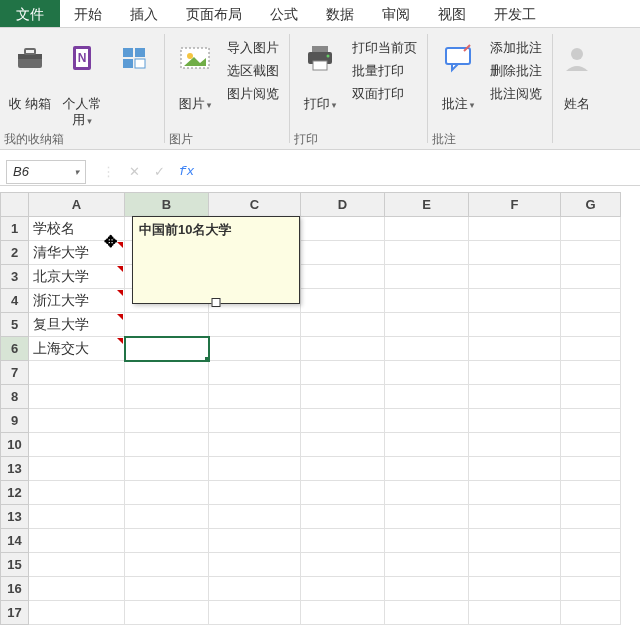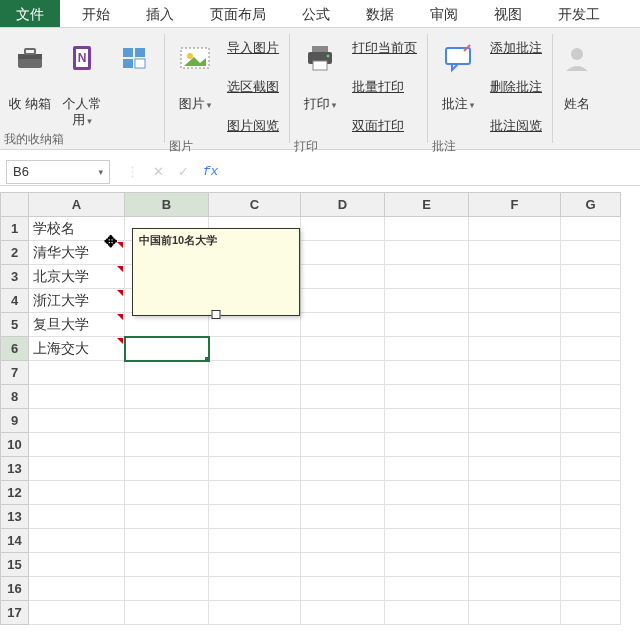--- a/index.html
+++ b/index.html
@@ -1,49 +1,49 @@
 <!DOCTYPE html>
 <html><head>
 <meta charset="utf-8">
 <style>
   * { margin:0; padding:0; box-sizing:border-box; }
   body { font-family:"Microsoft YaHei","SimSun",Arial,sans-serif; font-size:13px; background:#fff; width:640px; height:640px; overflow:hidden; color:#333; }
-  .tabbar { display:flex; height:28px; background:#fff; border-bottom:1px solid #d4d4d4;gap:8px; }
+  .tabbar { display:flex; height:28px; background:#fff; border-bottom:1px solid #d4d4d4; }
   .tab { padding:0 14px; line-height:28px; cursor:pointer; font-size:14px; }
   .tab.file { background:#217346; color:#fff; padding:0 16px; }
   .ribbon { display:flex; height:122px; background:#f1f1f1; border-bottom:1px solid #d4d4d4; }
   .sep { width:1px; background:#d4d4d4; margin:6px 0; }
   .group { display:flex; flex-direction:column; padding:2px 4px 0; }
   .group-body { flex:1; display:flex; align-items:flex-start; padding-top:4px; }
   .group-label { font-size:12px; text-align:left; color:#666; height:20px; line-height:20px; }
   .btn-big { display:flex; flex-direction:column; align-items:center; width:52px; cursor:pointer; padding-top:2px; }
   .btn-big .ic { height:44px; display:flex; align-items:center; justify-content:center; }
   .btn-big .lbl { font-size:13px; text-align:center; line-height:16px; margin-top:16px; }
-  .stack { display:flex; flex-direction:column; justify-content:center; padding:4px 6px 0; gap:19px;text-decoration:underline; }
+  .stack { display:flex; flex-direction:column; justify-content:center; padding:4px 6px 0; gap:3px; }
   .stack .item { font-size:13px; line-height:20px; cursor:pointer; white-space:nowrap; }
   .drop { font-size:9px; color:#666; margin-left:2px; }
   svg { display:block; }
   .namebox-row { display:flex; height:28px; border-bottom:1px solid #d4d4d4; align-items:center; margin-top:8px; }
-  .namebox { width:104px; height:24px; border:1px solid #ccc; margin-left:6px; padding:0 6px; font-size:13px; display:flex; align-items:center; justify-content:space-between; background:#fff; }
+  .namebox { width:80px; height:24px; border:1px solid #ccc; margin-left:6px; padding:0 6px; font-size:13px; display:flex; align-items:center; justify-content:space-between; background:#fff;font-style:italic; }
   .fxrow { display:flex; align-items:center; margin-left:16px; gap:14px; color:#999; }
   .fxrow .fx { font-style:italic; font-family:Liberation Mono, monospace; color:#3b82f6; }
   .fxrow .bar { color:#ddd; }
   .grid { position:relative; margin-top:6px; }
   table { border-collapse:collapse; table-layout:fixed; }
   .hdr-corner, .colhdr, .rowhdr { background:#f0f0f0; border:1px solid #ccc; text-align:center; font-size:13px; color:#444; }
   .colhdr.sel, .rowhdr.sel { background:#d7e4d5; }
   .hdr-corner { width:28px; height:24px; }
   .colhdr { height:24px; }
   .rowhdr { width:28px; height:24px; }
   td.cell { border:1px solid #e0e0e0; height:24px; padding:0 4px; font-size:14px; white-space:nowrap; overflow:hidden; }
   .sel-cell { outline:2px solid #217346; outline-offset:-1px; position:relative; }
   .sel-cell::after { content:""; position:absolute; right:-3px; bottom:-3px; width:6px; height:6px; background:#217346; }
   .red-mark::before { content:""; position:absolute; width:0; height:0; border-top:6px solid #c00; border-left:6px solid transparent; right:1px; top:1px; }
   td.relmark { position:relative; }
-  .comment-box { position:absolute; left:132px; top:36px; width:168px; height:88px; background:#fdfde3; border:1px solid #333; box-shadow:2px 2px 4px rgba(0,0,0,.2); padding:4px 6px; font-size:11px; font-weight:bold; }
+  .comment-box { position:absolute; left:132px; top:24px; width:168px; height:88px; background:#fdfde3; border:1px solid #333; box-shadow:2px 2px 4px rgba(0,0,0,.2); padding:4px 6px; font-size:13px; font-weight:bold; }
   .comment-box::after { content:""; position:absolute; left:50%; bottom:-4px; width:7px; height:7px; background:#fff; border:1px solid #333; transform:translateX(-50%); }
   .cursor-plus { position:absolute; left:104px; top:40px; font-size:16px; color:#000; font-weight:bold; pointer-events:none; }
 </style>
 </head>
 <body>
 
 <div class="tabbar">
   <div class="tab file">文件</div>
   <div class="tab">开始</div>
   <div class="tab">插入</div>

